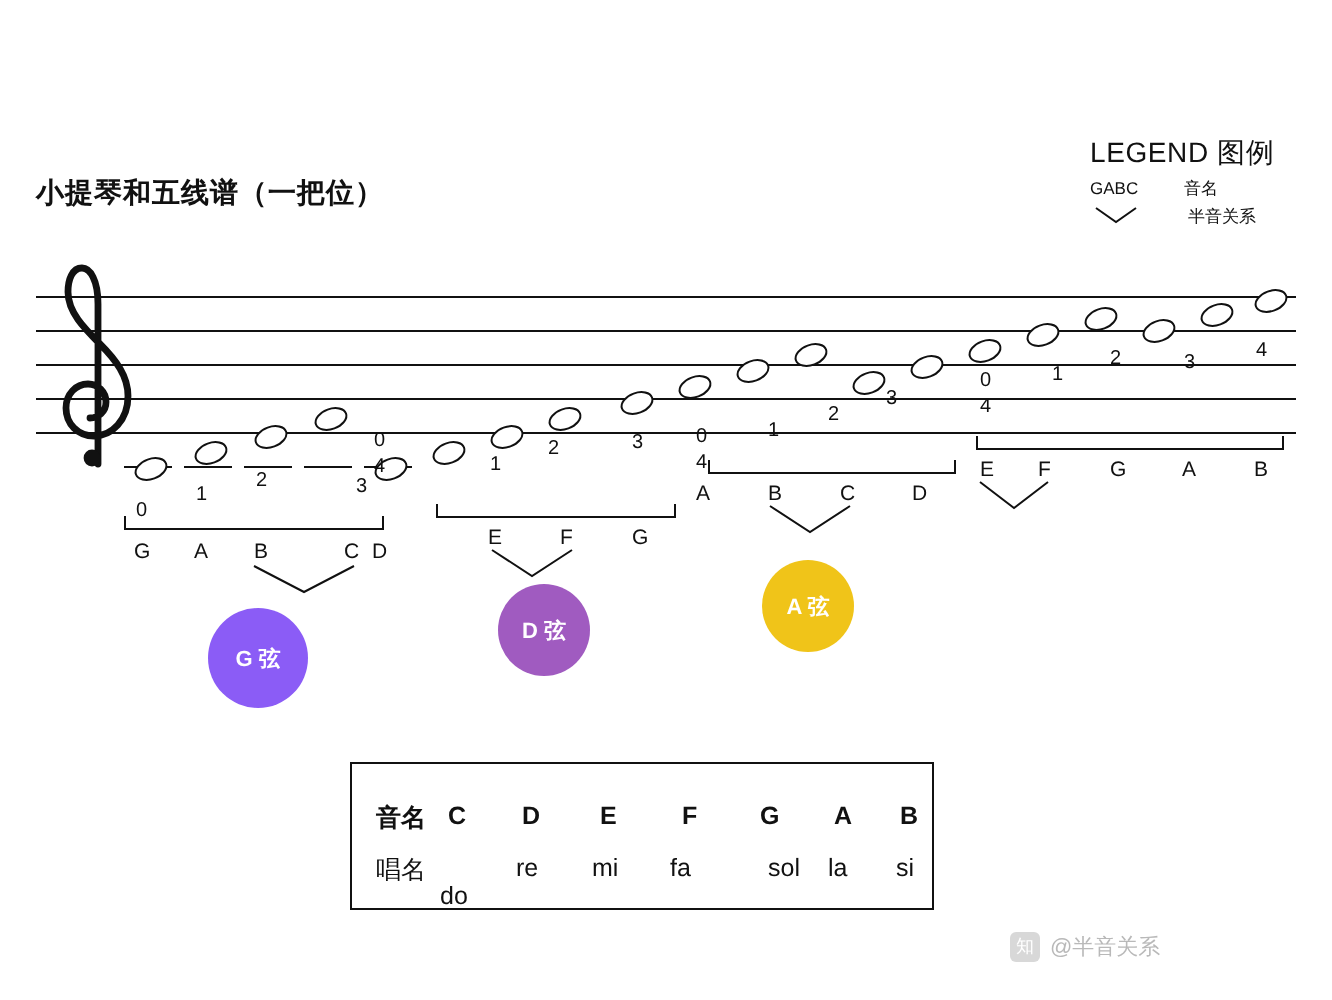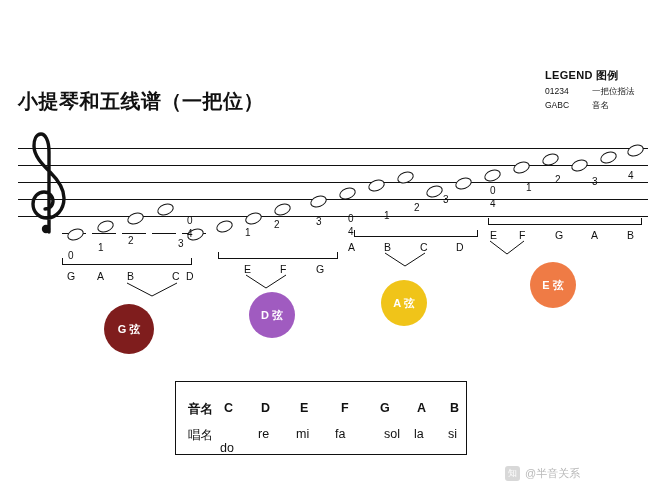--- a/index.html
+++ b/index.html
@@ -9,27 +9,27 @@
     font-family:"Liberation Sans", sans-serif;
     overflow:hidden;
     position:relative;
   }
   #stage{position:absolute;left:0;top:0;width:666px;height:500px;}
   .abs{position:absolute;}
 
   
   #title{
     left:18px;top:88px;
-    font-size:20px;font-weight:bold;color:#111;
+    font-size:14px;font-weight:bold;color:#111;
     letter-spacing:0.5px;
   }
 
   
   #legend{left:545px;top:68px;width:115px;}
-  #legend .lg-title{font-size:11px;font-weight:bold;color:#111;letter-spacing:.3px;}
+  #legend .lg-title{font-size:14px;font-weight:normal;color:#111;letter-spacing:.3px;}
   #legend .lg-row{display:flex;gap:9px;font-size:8.5px;color:#111;line-height:12px;margin-top:2px;}
   #legend .lg-left{width:38px;}
   #legend .lg-right{flex:1;}
   #legend .lg-brace{margin-top:1px;margin-left:2px;}
 
   
   .staffline{background:#111;height:1px;left:18px;width:630px;}
 
   
   .note{
@@ -82,26 +82,30 @@
 </head>
 <body>
 
 <div id="stage">
 
   <div class="abs" id="title">小提琴和五线谱（一把位）</div>
 
   <div class="abs" id="legend">
     <div class="lg-title">LEGEND 图例</div>
     <div class="lg-row">
-      <div class="lg-left">01234</div>
-      <div class="lg-right">一把位指法</div>
+      <div class="lg-left">GABC</div>
+      <div class="lg-right">音名</div>
     </div>
     <div class="lg-row">
-      <div class="lg-left">GABC</div>
-      <div class="lg-right">音名</div>
+      <div class="lg-left lg-brace">
+        <svg width="22" height="9" viewBox="0 0 22 9">
+            <polyline class="vmark" points="1,1 11,8 21,1"></polyline>
+          </svg>
+      </div>
+      <div class="lg-right">半音关系</div>
     </div>
   </div>
 
   <div class="abs staffline" style="top:148px;"></div>
   <div class="abs staffline" style="top:165px;"></div>
   <div class="abs staffline" style="top:182px;"></div>
   <div class="abs staffline" style="top:199px;"></div>
   <div class="abs staffline" style="top:216px;"></div>
 
   <div class="abs" style="left:26px;top:128px;">
@@ -205,31 +209,28 @@
     <svg width="42" height="16" viewBox="0 0 42 16">
         <polyline class="vmark" points="1,1 21,14 41,1"></polyline>
       </svg>
   </div>
   <div class="abs" style="left:489px;top:240px;">
     <svg width="36" height="16" viewBox="0 0 36 16">
         <polyline class="vmark" points="1,1 18,14 35,1"></polyline>
       </svg>
   </div>
 
-  <div class="abs bubble" style="left:104px;top:304px;width:50px;height:50px;background:#7f1d1d;">
+  <div class="abs bubble" style="left:104px;top:304px;width:50px;height:50px;background:#8b5cf6;">
     <span>G 弦</span>
   </div>
   <div class="abs bubble" style="left:249px;top:292px;width:46px;height:46px;background:#a05bc0;">
     <span>D 弦</span>
   </div>
   <div class="abs bubble" style="left:381px;top:280px;width:46px;height:46px;background:#f0c419;">
     <span>A 弦</span>
-  </div>
-  <div class="abs bubble" style="left:530px;top:262px;width:46px;height:46px;background:#ef7b45;">
-    <span>E 弦</span>
   </div>
 
   <div class="abs" id="tablebox">
     <div class="trow thead" style="top:19px;">音名</div>
     <div class="trow" style="top:45px;">唱名</div>
 
     <div class="tcell b" style="left:48px;top:19px;">C</div>
     <div class="tcell b" style="left:85px;top:19px;">D</div>
     <div class="tcell b" style="left:124px;top:19px;">E</div>
     <div class="tcell b" style="left:165px;top:19px;">F</div>

